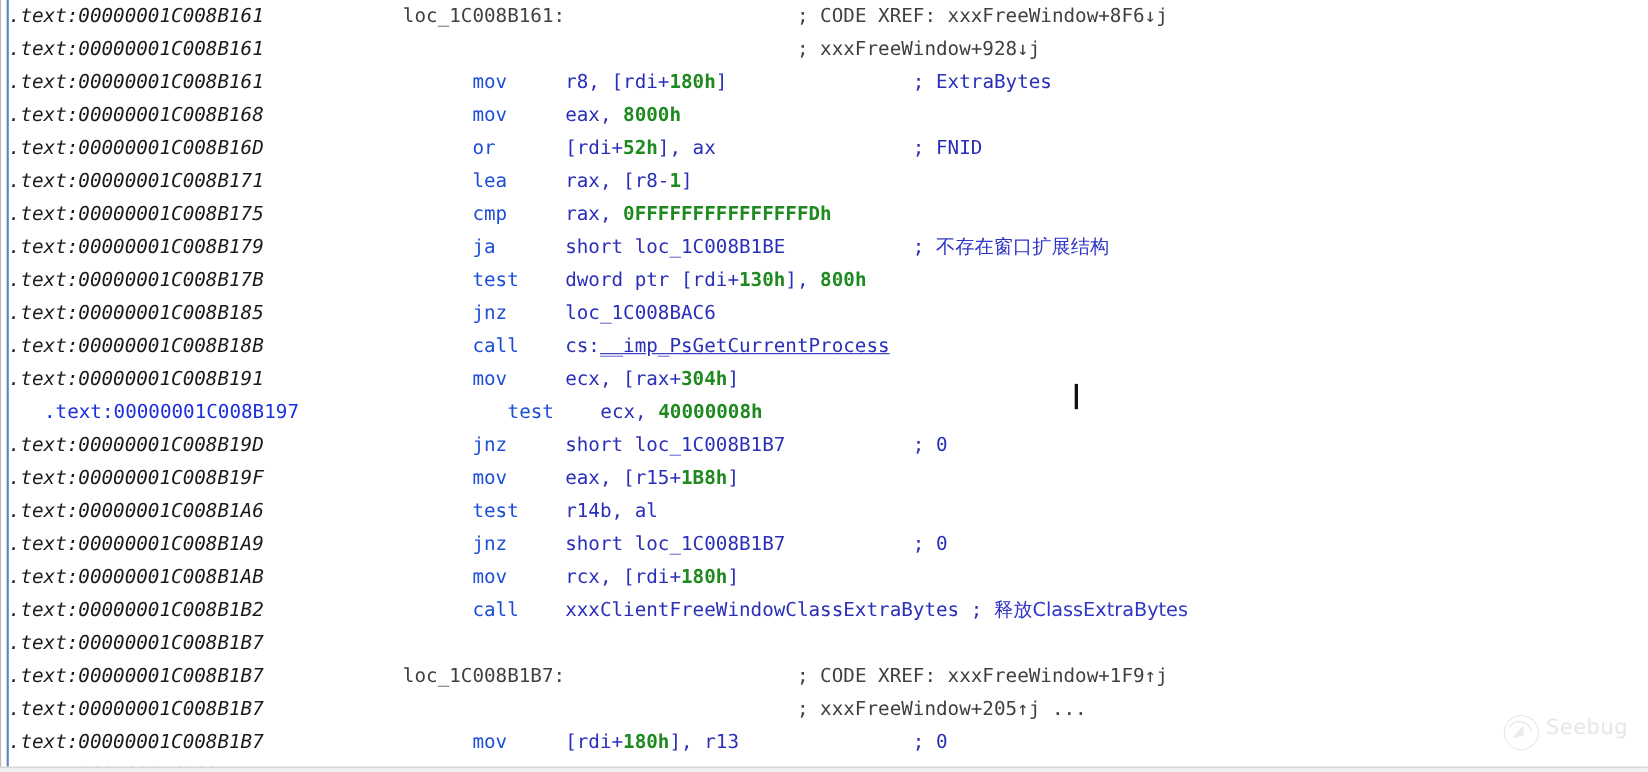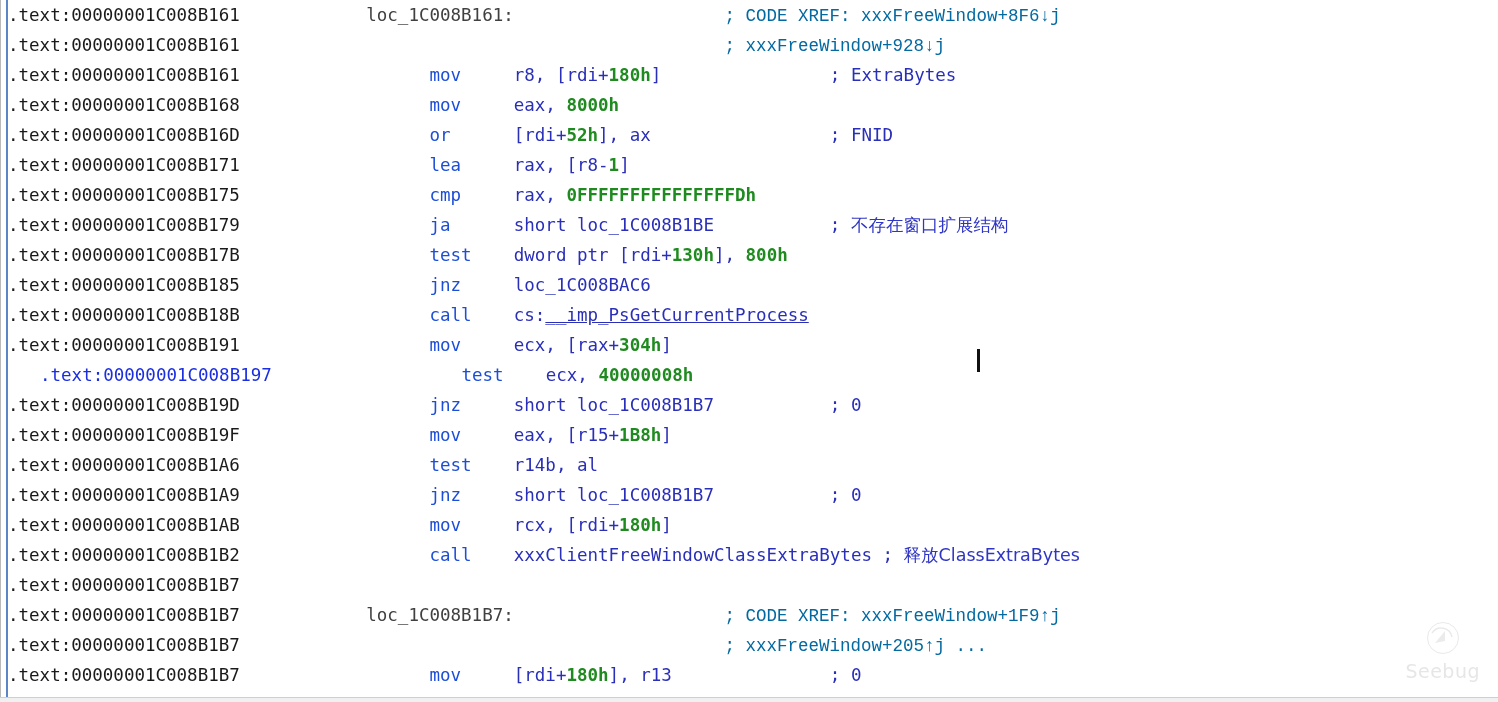--- a/index.html
+++ b/index.html
@@ -47,27 +47,27 @@
     line-height: 30px;
     letter-spacing: 0px;
     white-space: pre;
   }
   .line {
     height: 30px;
     white-space: pre;
     display: block;
   }
   
-  .c-addr     { color: #1a1a1a; }          
+  .c-addr     { color: #1a1a1a; font-style: italic; }          
   .c-addr-sel { color: #1b2ee0; padding-left: 32px; }          
   .c-label    { color: #404040; }          
   .c-mnem     { color: #1d4ed8; }          
   .c-reg      { color: #2a2fb8; }          
   .c-num      { color: #1f8a1f; font-weight: bold; }          
-  .c-xref     { color: #0369a1; font-family: Liberation Mono, monospace; }          
+  .c-xref     { color: #404040; }          
   .c-cmt      { color: #2a2fb8; }          
   .c-name     { color: #2a2fb8; }          
   .c-name-u   { color: #2a2fb8; text-decoration: underline; }
   .c-cn       { color: #2f35c4; font-family: "DejaVu Sans", "Liberation Sans", sans-serif; }
 
   
   .caret {
     position: absolute;
     left: 977px;
     top: 349px;
@@ -75,25 +75,24 @@
     height: 23px;
     background: #111111;
   }
 
   
   .watermark {
     position: absolute;
     right: 18px;
     bottom: 20px;
     display: flex;
-    align-items: center;
+    align-items: flex-start;
     gap: 6px;
     opacity: 0.42;
     pointer-events: none;
-    flex-direction: column;
   }
   .watermark .wm-logo {
     width: 30px;
     height: 30px;
     border-radius: 50%;
     border: 1.6px solid #c9c9c9;
     position: relative;
   }
   .watermark .wm-logo svg { position: absolute; left: 0; top: 0; }
   .watermark .wm-text {

